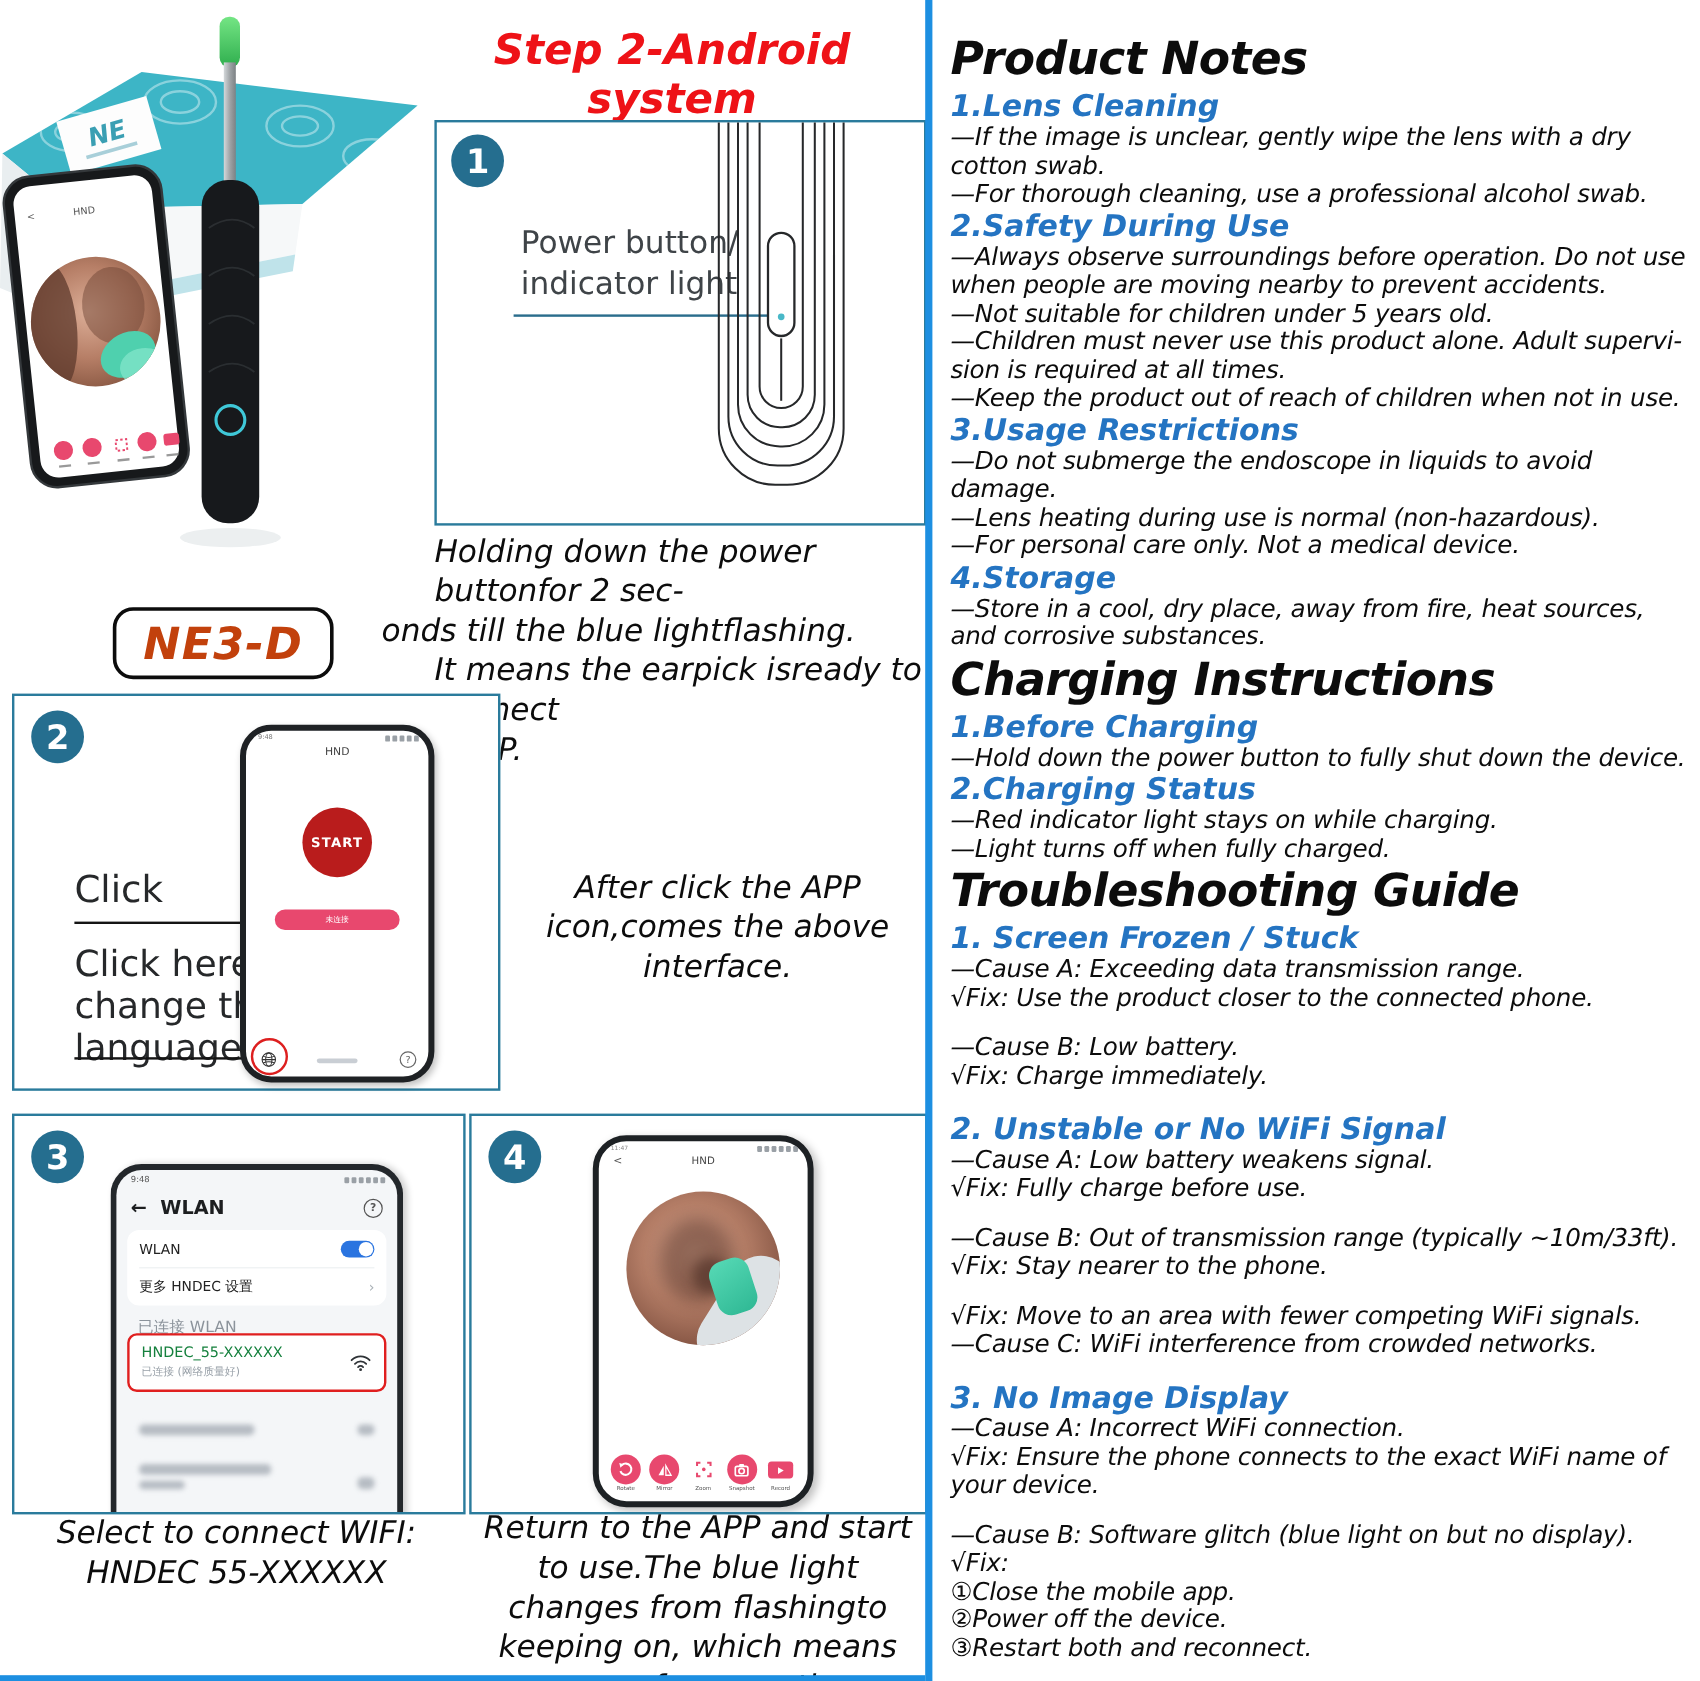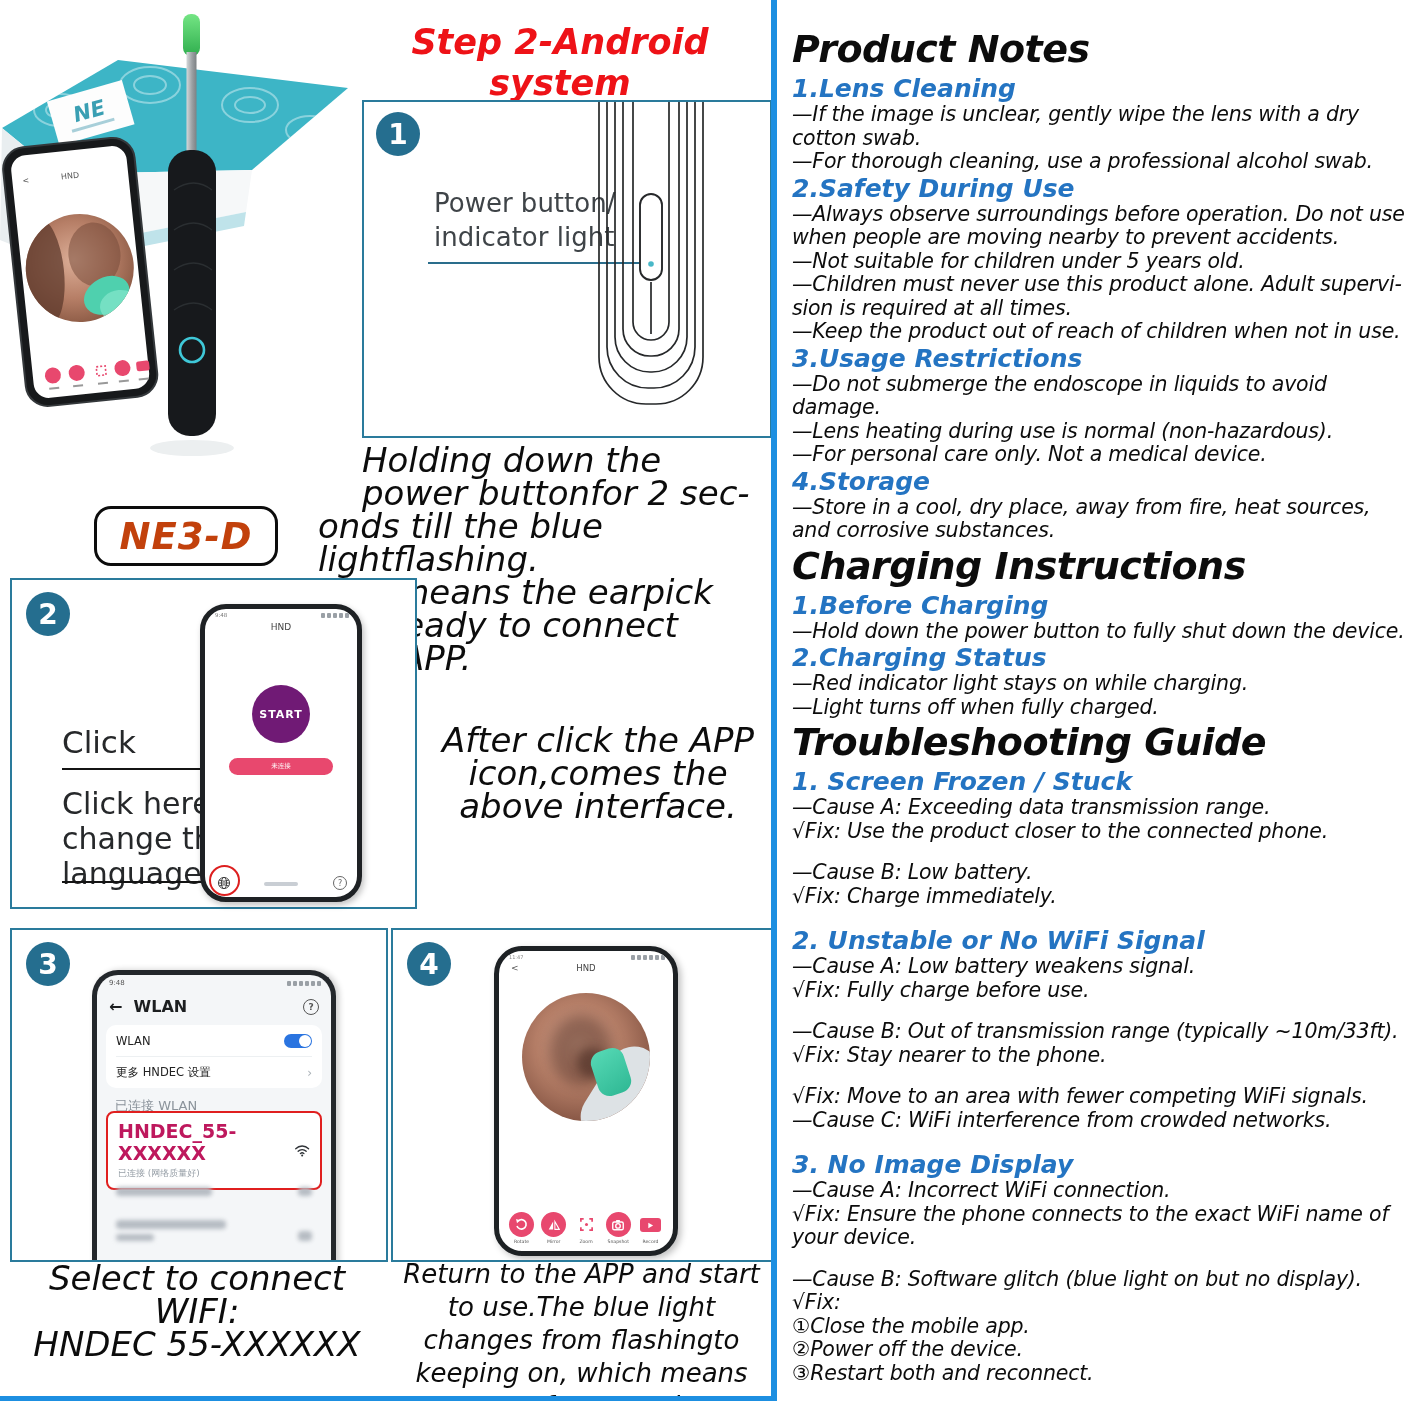--- a/index.html
+++ b/index.html
@@ -4,21 +4,21 @@
 <style>
   html,body{margin:0;padding:0;background:#fff;}
   #canvas{position:relative;width:1417px;height:1401px;background:#ffffff;overflow:hidden;
           font-family:"DejaVu Sans",sans-serif;color:#111;}
   .abs{position:absolute;}
 
   
   .stepbox{position:absolute;border:2.5px solid #2a7b9c;background:#fff;}
   .badge{position:absolute;width:44px;height:44px;border-radius:50%;background:#256e8f;color:#fff;
          font-weight:bold;font-size:28px;display:flex;align-items:center;justify-content:center;}
-  .caption{font-style:italic;font-size:34px;line-height:33px;color:#0c0c0c;}
+  .caption{font-style:italic;font-size:26px;line-height:33px;color:#0c0c0c;}
   .smudge{background:#c9ced4;border-radius:2px;}
   .sticons{display:flex;gap:2px;align-items:center;}
   .sticons i{display:block;width:4px;height:5px;background:#9aa0a6;border-radius:1px;}
 
   
   #main-title{left:350px;top:22px;width:420px;text-align:center;color:#ee1217;
               font-weight:bold;font-style:italic;font-size:35px;line-height:41px;}
 
   
   #step1-box{left:362px;top:100px;width:406px;height:334px;}
@@ -37,22 +37,22 @@
   #lbl-click{position:absolute;left:50px;top:144px;font-size:31px;color:#26282a;}
   #line-a{position:absolute;left:50px;top:188px;width:165px;border-top:2.2px solid #141414;}
   #line-a::after{content:"";position:absolute;right:-4px;top:-4px;width:7px;height:7px;border-radius:50%;background:#141414;}
   #lbl-lang{position:absolute;left:50px;top:206px;width:190px;font-size:30px;line-height:35px;color:#26282a;}
   #line-b{position:absolute;left:50px;top:301px;width:152px;border-top:2.2px solid #141414;}
   .p2phone{position:absolute;left:188px;top:24px;width:152px;height:288px;background:#fff;
            border:5px solid #1e2124;border-radius:26px;box-shadow:2px 3px 6px rgba(0,0,0,.25);}
   .p2status{position:absolute;top:3px;left:10px;right:8px;display:flex;justify-content:space-between;
             font-size:5.5px;color:#777;}
   .p2title{position:absolute;top:13px;left:0;right:0;text-align:center;font-size:9px;color:#444;}
-  .p2start{position:absolute;top:76px;left:50%;transform:translateX(-50%);width:58px;height:58px;border-radius:50%;
-           background:#701a75;color:#fff;font-weight:bold;font-size:11px;letter-spacing:1px;
+  .p2start{position:absolute;top:64px;left:50%;transform:translateX(-50%);width:58px;height:58px;border-radius:50%;
+           background:#b91c1c;color:#fff;font-weight:bold;font-size:11px;letter-spacing:1px;
            display:flex;align-items:center;justify-content:center;}
   .p2pill{position:absolute;top:149px;left:50%;transform:translateX(-50%);width:104px;height:17px;border-radius:9px;
           background:#e8486e;color:#fff;font-size:6.5px;display:flex;align-items:center;justify-content:center;}
   .p2globe{position:absolute;left:12px;bottom:7px;width:14px;height:14px;}
   .p2ring{position:absolute;left:4px;bottom:1px;width:27px;height:27px;border:2.4px solid #dd1f1f;border-radius:50%;}
   .p2ver{position:absolute;bottom:11px;left:0;right:0;display:flex;justify-content:center;}
   .p2help{position:absolute;right:10px;bottom:7px;width:12px;height:12px;border:1.2px solid #666;border-radius:50%;
           font-size:8px;color:#666;display:flex;align-items:center;justify-content:center;}
   #note2{left:424px;top:724px;width:348px;text-align:center;}
 
@@ -67,21 +67,21 @@
           display:flex;align-items:center;justify-content:center;}
   .p3card{position:absolute;left:9px;right:9px;top:50px;background:#fff;border-radius:10px;padding:0 10px;}
   .p3row{height:31px;display:flex;align-items:center;justify-content:space-between;font-size:11.5px;color:#222;}
   .p3row + .p3row{border-top:1px solid #edf0f2;}
   .toggle{width:28px;height:14px;border-radius:8px;background:#2a74e0;position:relative;}
   .toggle::after{content:"";position:absolute;right:1px;top:1px;width:12px;height:12px;border-radius:50%;background:#fff;}
   .chev{color:#a9b0b6;font-size:12px;}
   .p3seclabel{position:absolute;left:18px;top:122px;font-size:13px;color:#8b939b;}
   .p3ssid{position:absolute;left:9px;right:9px;top:136px;background:#fff;border:2.5px solid #e01f1f;border-radius:8px;
           padding:7px 10px 8px;display:flex;justify-content:space-between;align-items:center;}
-  .ssidname{font-size:19px;font-weight:bold;color:#be185d;}
+  .ssidname{font-size:12px;font-weight:normal;color:#15803d;}
   .ssidsub{font-size:9px;color:#98a0a8;margin-top:3px;}
   .p3list{position:absolute;left:9px;right:9px;top:200px;filter:blur(2px);}
   .p3blur{display:flex;justify-content:space-between;align-items:flex-start;padding:12px 10px;}
   .bar{background:#b6bcc3;border-radius:4px;}
   #caption3{left:15px;top:1262px;width:364px;text-align:center;}
 
   
   #step4-box{left:391px;top:928px;width:378px;height:330px;overflow:hidden;}
   .p4phone{position:absolute;left:101px;top:16px;width:174px;height:300px;border:5px solid #1d2124;border-radius:28px;
            background:#fff;overflow:hidden;box-shadow:3px 3px 7px rgba(0,0,0,.25);}

